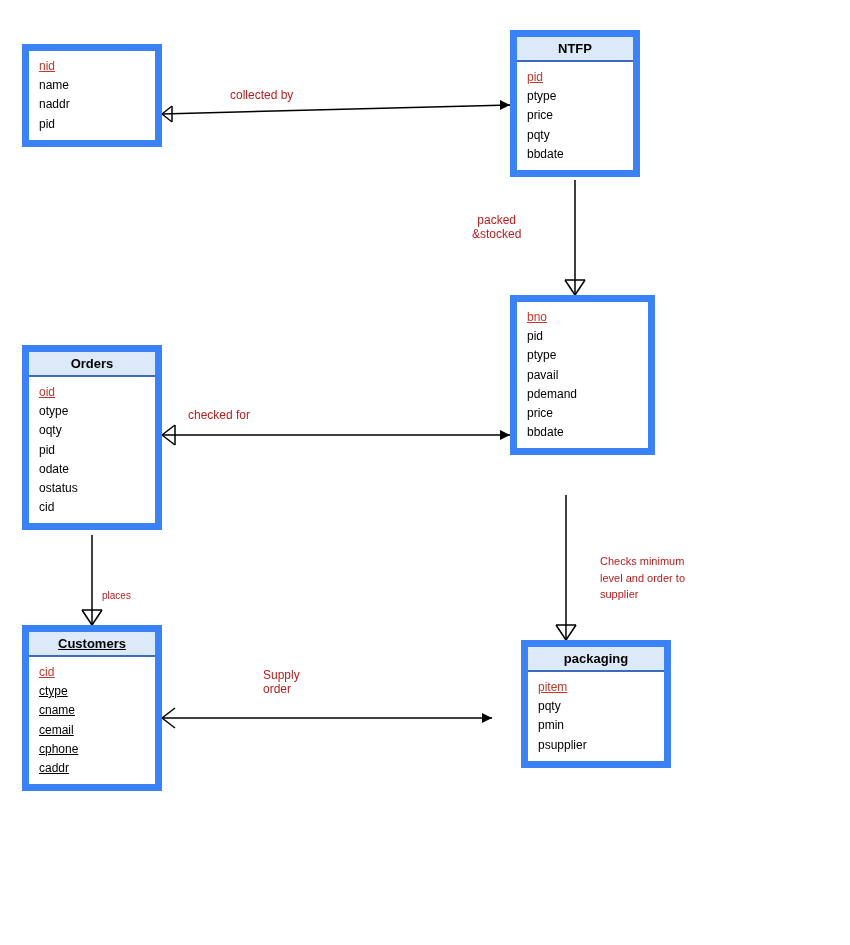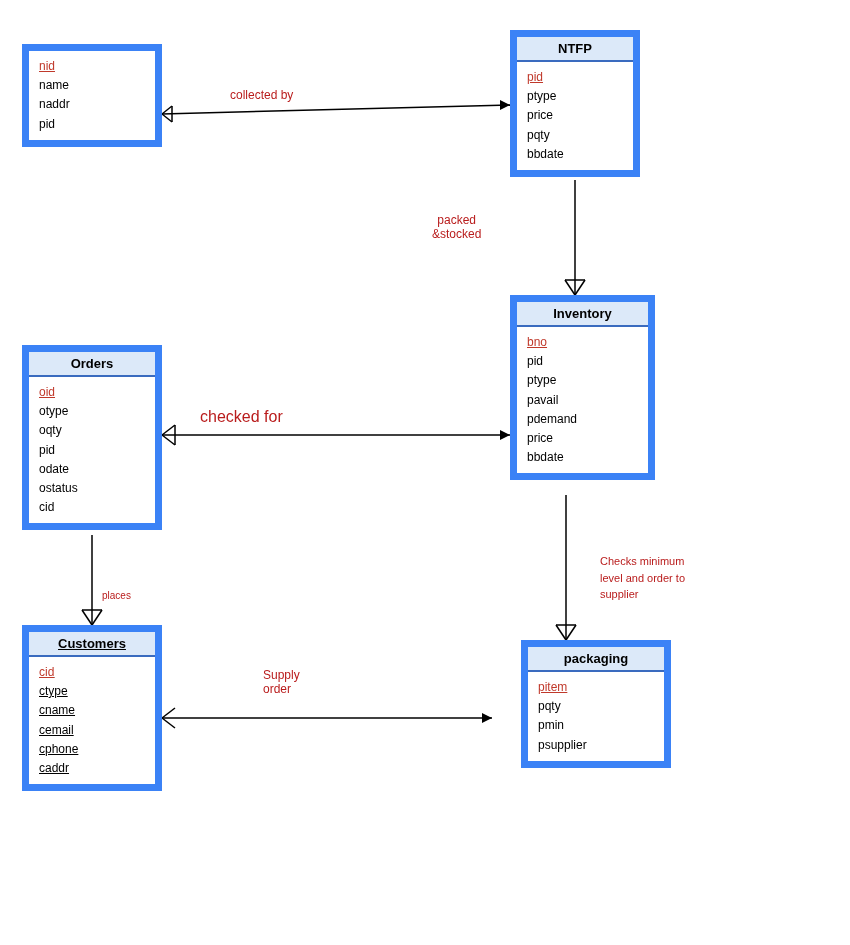--- a/index.html
+++ b/index.html
@@ -118,21 +118,20 @@
     <div class="entity-body">
       <div><span class="pk">pid</span></div>
       <div>ptype</div>
       <div>price</div>
       <div>pqty</div>
       <div>bbdate</div>
     </div>
   </div>
 
   <div class="entity-box" style="left:510px; top:295px; width:145px;">
-    <div class="entity-header">Inventory</div>
     <div class="entity-body">
       <div><span class="pk">bno</span></div>
       <div>pid</div>
       <div>ptype</div>
       <div>pavail</div>
       <div>pdemand</div>
       <div>price</div>
       <div>bbdate</div>
     </div>
   </div>
@@ -167,23 +166,23 @@
     <div class="entity-body">
       <div><span class="pk">pitem</span></div>
       <div>pqty</div>
       <div>pmin</div>
       <div>psupplier</div>
     </div>
   </div>
 
   <div class="relationship-label" style="left:230px; top:88px; font-size:12px;">collected by</div>
 
-  <div class="relationship-label" style="left:432px; top:213px; font-size:12px; text-align:center;">packed<br>&amp;stocked</div>
+  <div class="relationship-label" style="left:472px; top:213px; font-size:12px; text-align:center;">packed<br>&amp;stocked</div>
 
-  <div class="relationship-label" style="left:200px; top:408px; font-size:16px;">checked for</div>
+  <div class="relationship-label" style="left:188px; top:408px; font-size:12px;">checked for</div>
 
   <div class="relationship-label" style="left:102px; top:590px; font-size:10px;">places</div>
 
   <div class="relationship-label" style="left:263px; top:668px; font-size:12px;">Supply<br>order</div>
 
   <div class="relationship-label" style="left:600px; top:553px; font-size:11px; line-height:1.5;">Checks minimum<br>level and order to<br>supplier</div>
 
 </div>
 
 </body></html>

